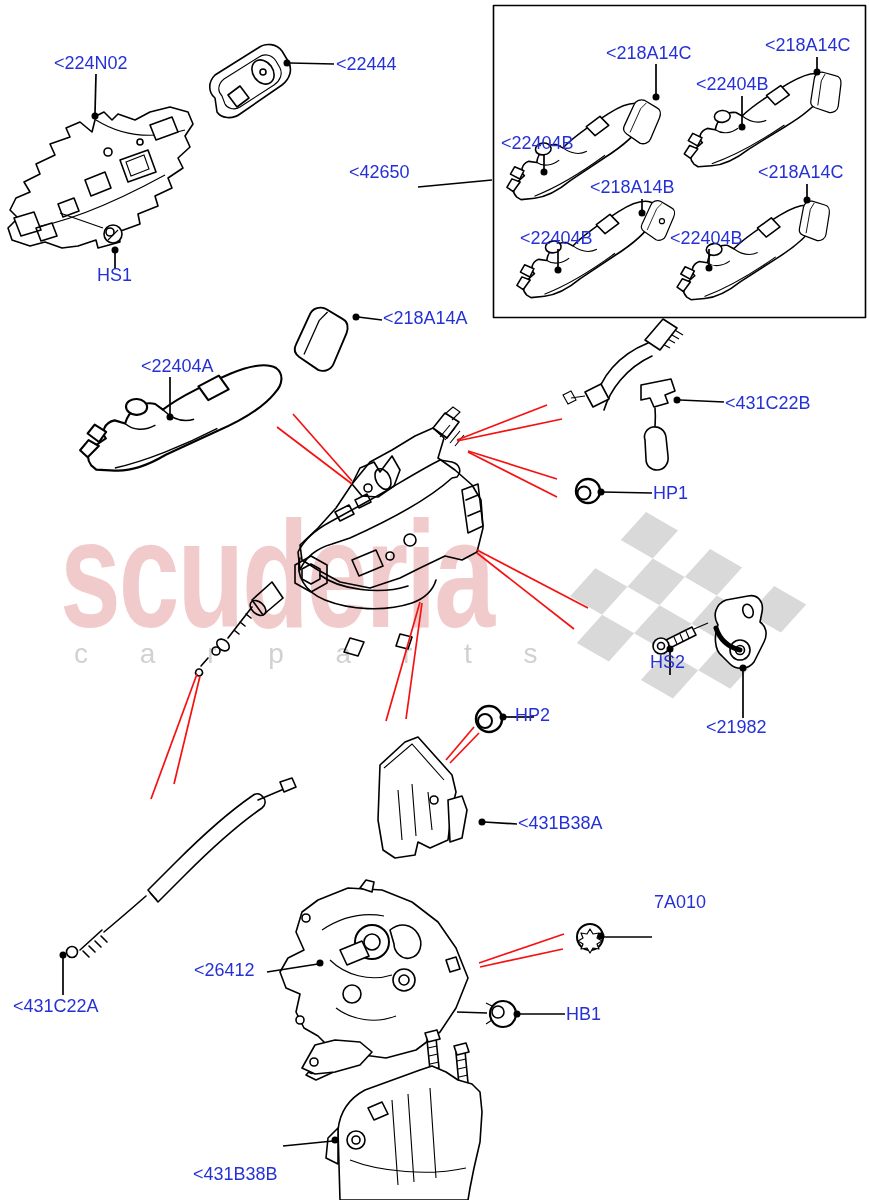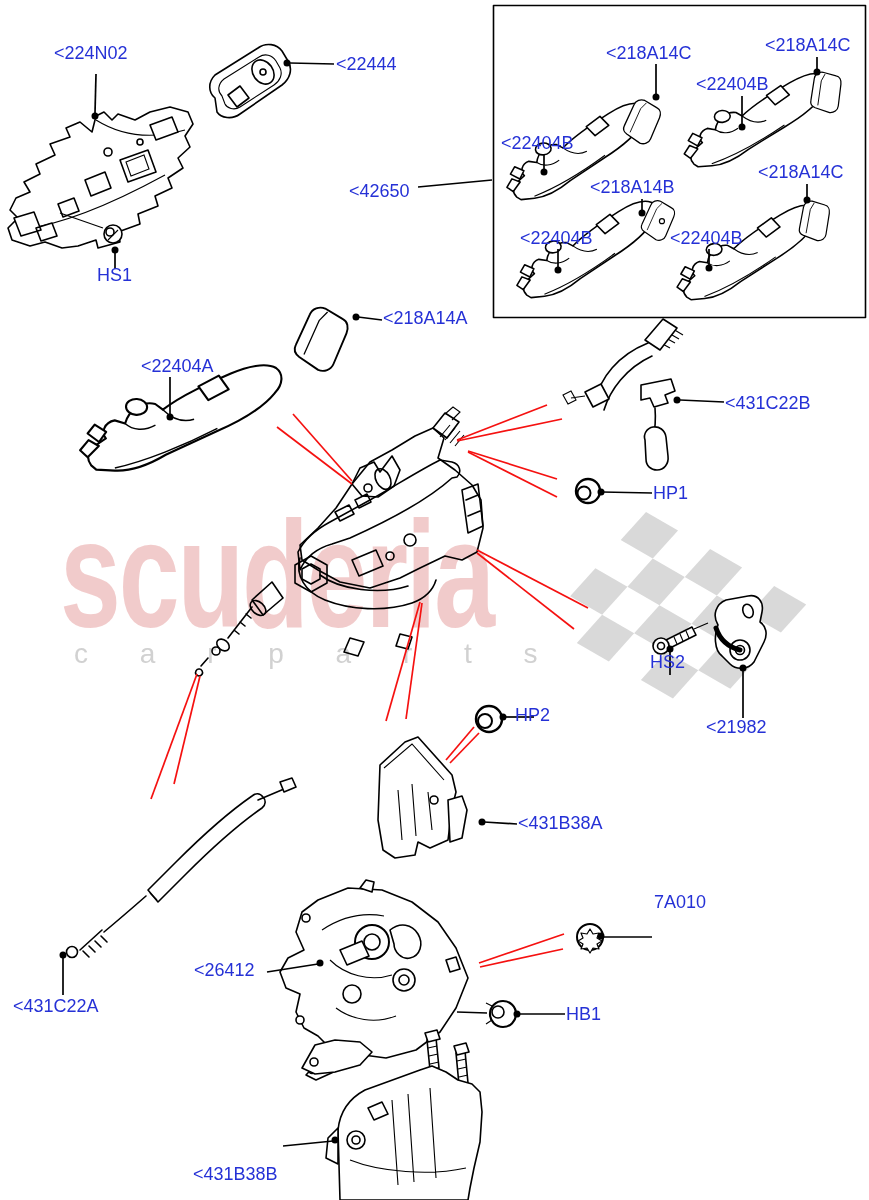--- a/index.html
+++ b/index.html
@@ -323,24 +323,24 @@
       <circle class="dot" cx="503" cy="717" r="3.5"></circle>
       <circle class="dot" cx="482" cy="822" r="3.5"></circle>
       <circle class="dot" cx="63" cy="955" r="3.5"></circle>
       <circle class="dot" cx="320" cy="963" r="3.5"></circle>
       <circle class="dot" cx="601" cy="936" r="3.5"></circle>
       <circle class="dot" cx="517" cy="1014" r="3.5"></circle>
       <circle class="dot" cx="335" cy="1140" r="3.5"></circle>
     </g>
   </svg>
 
-  <div class="lbl" style="left:54px;top:44px">&lt;224N02</div>
+  <div class="lbl" style="left:54px;top:54px">&lt;224N02</div>
   <div class="lbl" style="left:336px;top:55px">&lt;22444</div>
   <div class="lbl" style="left:97px;top:266px">HS1</div>
-  <div class="lbl" style="left:349px;top:182px">&lt;42650</div>
+  <div class="lbl" style="left:349px;top:163px">&lt;42650</div>
 
   <div class="lbl" style="left:606px;top:44px">&lt;218A14C</div>
   <div class="lbl" style="left:501px;top:134px">&lt;22404B</div>
   <div class="lbl" style="left:765px;top:36px">&lt;218A14C</div>
   <div class="lbl" style="left:696px;top:75px">&lt;22404B</div>
   <div class="lbl" style="left:590px;top:178px">&lt;218A14B</div>
   <div class="lbl" style="left:520px;top:229px">&lt;22404B</div>
   <div class="lbl" style="left:758px;top:163px">&lt;218A14C</div>
   <div class="lbl" style="left:670px;top:229px">&lt;22404B</div>
 

